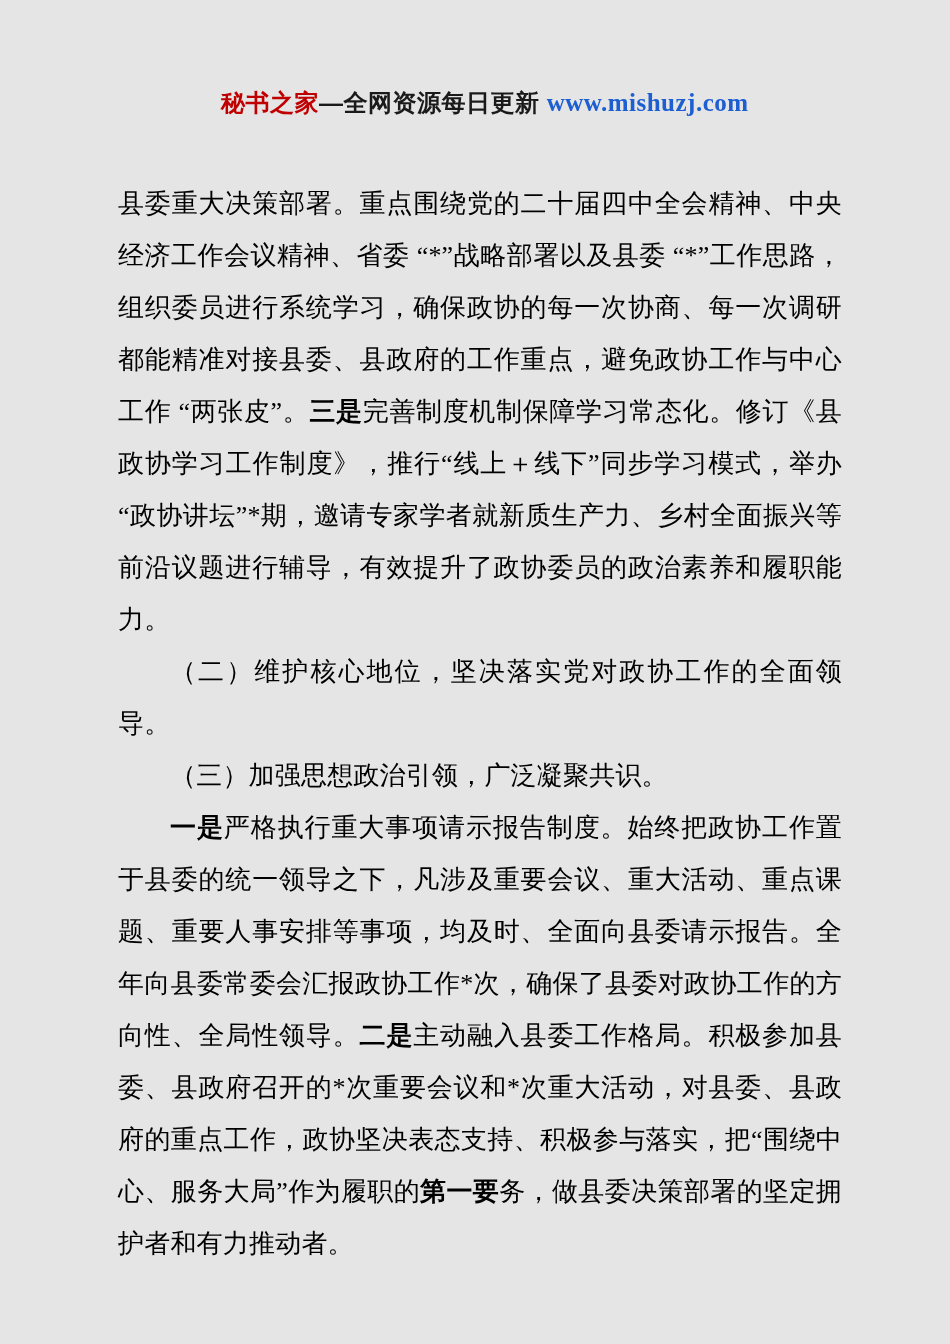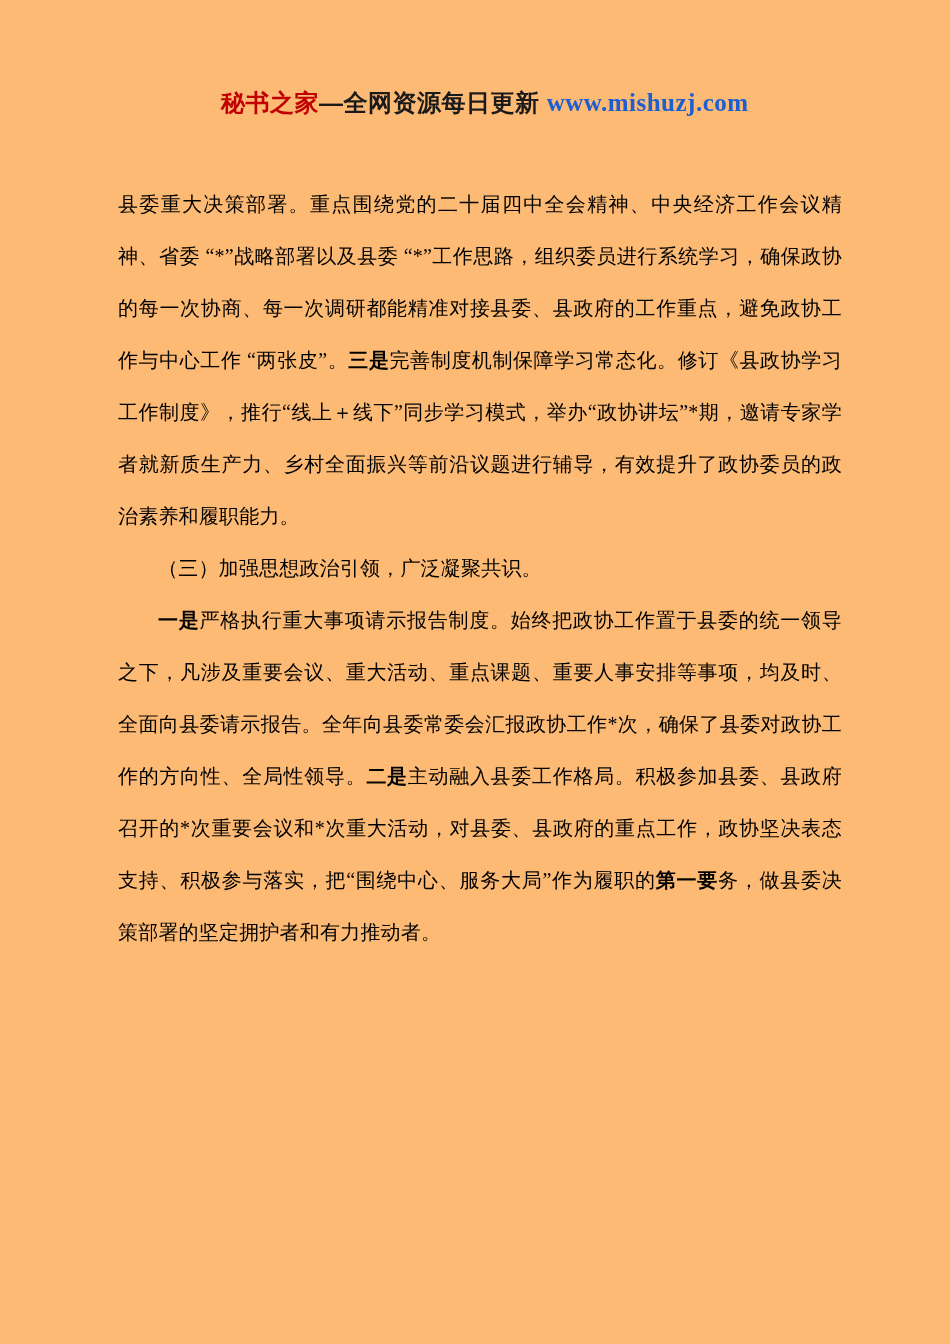--- a/index.html
+++ b/index.html
@@ -4,21 +4,21 @@
 <style>
   html, body {
     margin: 0;
     padding: 0;
     background: #ffffff;
   }
   .page {
     position: relative;
     width: 950px;
     height: 1344px;
-    background: #fdba74;
+    background: #e5e5e5;
     box-sizing: border-box;
     overflow: hidden;
     font-family: "Liberation Serif", "DejaVu Serif", serif;
   }
   .watermark {
     position: absolute;
     left: 221px;
     top: 88px;
     white-space: nowrap;
     font-family: "Liberation Sans", "DejaVu Sans", sans-serif;
@@ -41,21 +41,21 @@
     font-size: 25px;
   }
   .body-area {
     position: absolute;
     left: 118px;
     top: 178px;
     width: 724px;
   }
   p.para {
     margin: 0;
-    font-size: 20px;
+    font-size: 26px;
     line-height: 52px;
     color: #000000;
     text-align: justify;
     text-justify: inter-ideograph;
     letter-spacing: 0.2px;
     font-family: "Liberation Serif", "DejaVu Serif", serif;
   }
   p.indent {
     text-indent: 2em;
   }
@@ -68,18 +68,19 @@
 
 <div class="page">
 
   <div class="watermark">
     <span class="wm-brand">秘书之家</span><span class="wm-sep">—全网资源每日更新</span> <span class="wm-url">www.mishuzj.com</span>
   </div>
 
   <div class="body-area">
     <div id="paragraph-container">
         <p class="para"><span>县委重大决策部署。重点围绕党的二十届四中全会精神、中央经济工作会议精神、省委 “*”战略部署以及县委 “*”工作思路，组织委员进行系统学习，确保政协的每一次协商、每一次调研都能精准对接县委、县政府的工作重点，避免政协工作与中心工作 “两张皮”。</span><span class="b">三是</span><span>完善制度机制保障学习常态化。修订《县政协学习工作制度》，推行“线上＋线下”同步学习模式，举办“政协讲坛”*期，邀请专家学者就新质生产力、乡村全面振兴等前沿议题进行辅导，有效提升了政协委员的政治素养和履职能力。</span></p>
+        <p class="para indent"><span>（二）维护核心地位，坚决落实党对政协工作的全面领导。</span></p>
         <p class="para indent"><span>（三）加强思想政治引领，广泛凝聚共识。</span></p>
         <p class="para indent"><span class="b">一是</span><span>严格执行重大事项请示报告制度。始终把政协工作置于县委的统一领导之下，凡涉及重要会议、重大活动、重点课题、重要人事安排等事项，均及时、全面向县委请示报告。全年向县委常委会汇报政协工作*次，确保了县委对政协工作的方向性、全局性领导。</span><span class="b">二是</span><span>主动融入县委工作格局。积极参加县委、县政府召开的*次重要会议和*次重大活动，对县委、县政府的重点工作，政协坚决表态支持、积极参与落实，把“围绕中心、服务大局”作为履职的</span><span class="b">第一要</span><span>务，做县委决策部署的坚定拥护者和有力推动者。</span></p>
       </div>
   </div>
 
 </div>
 
 </body></html>

